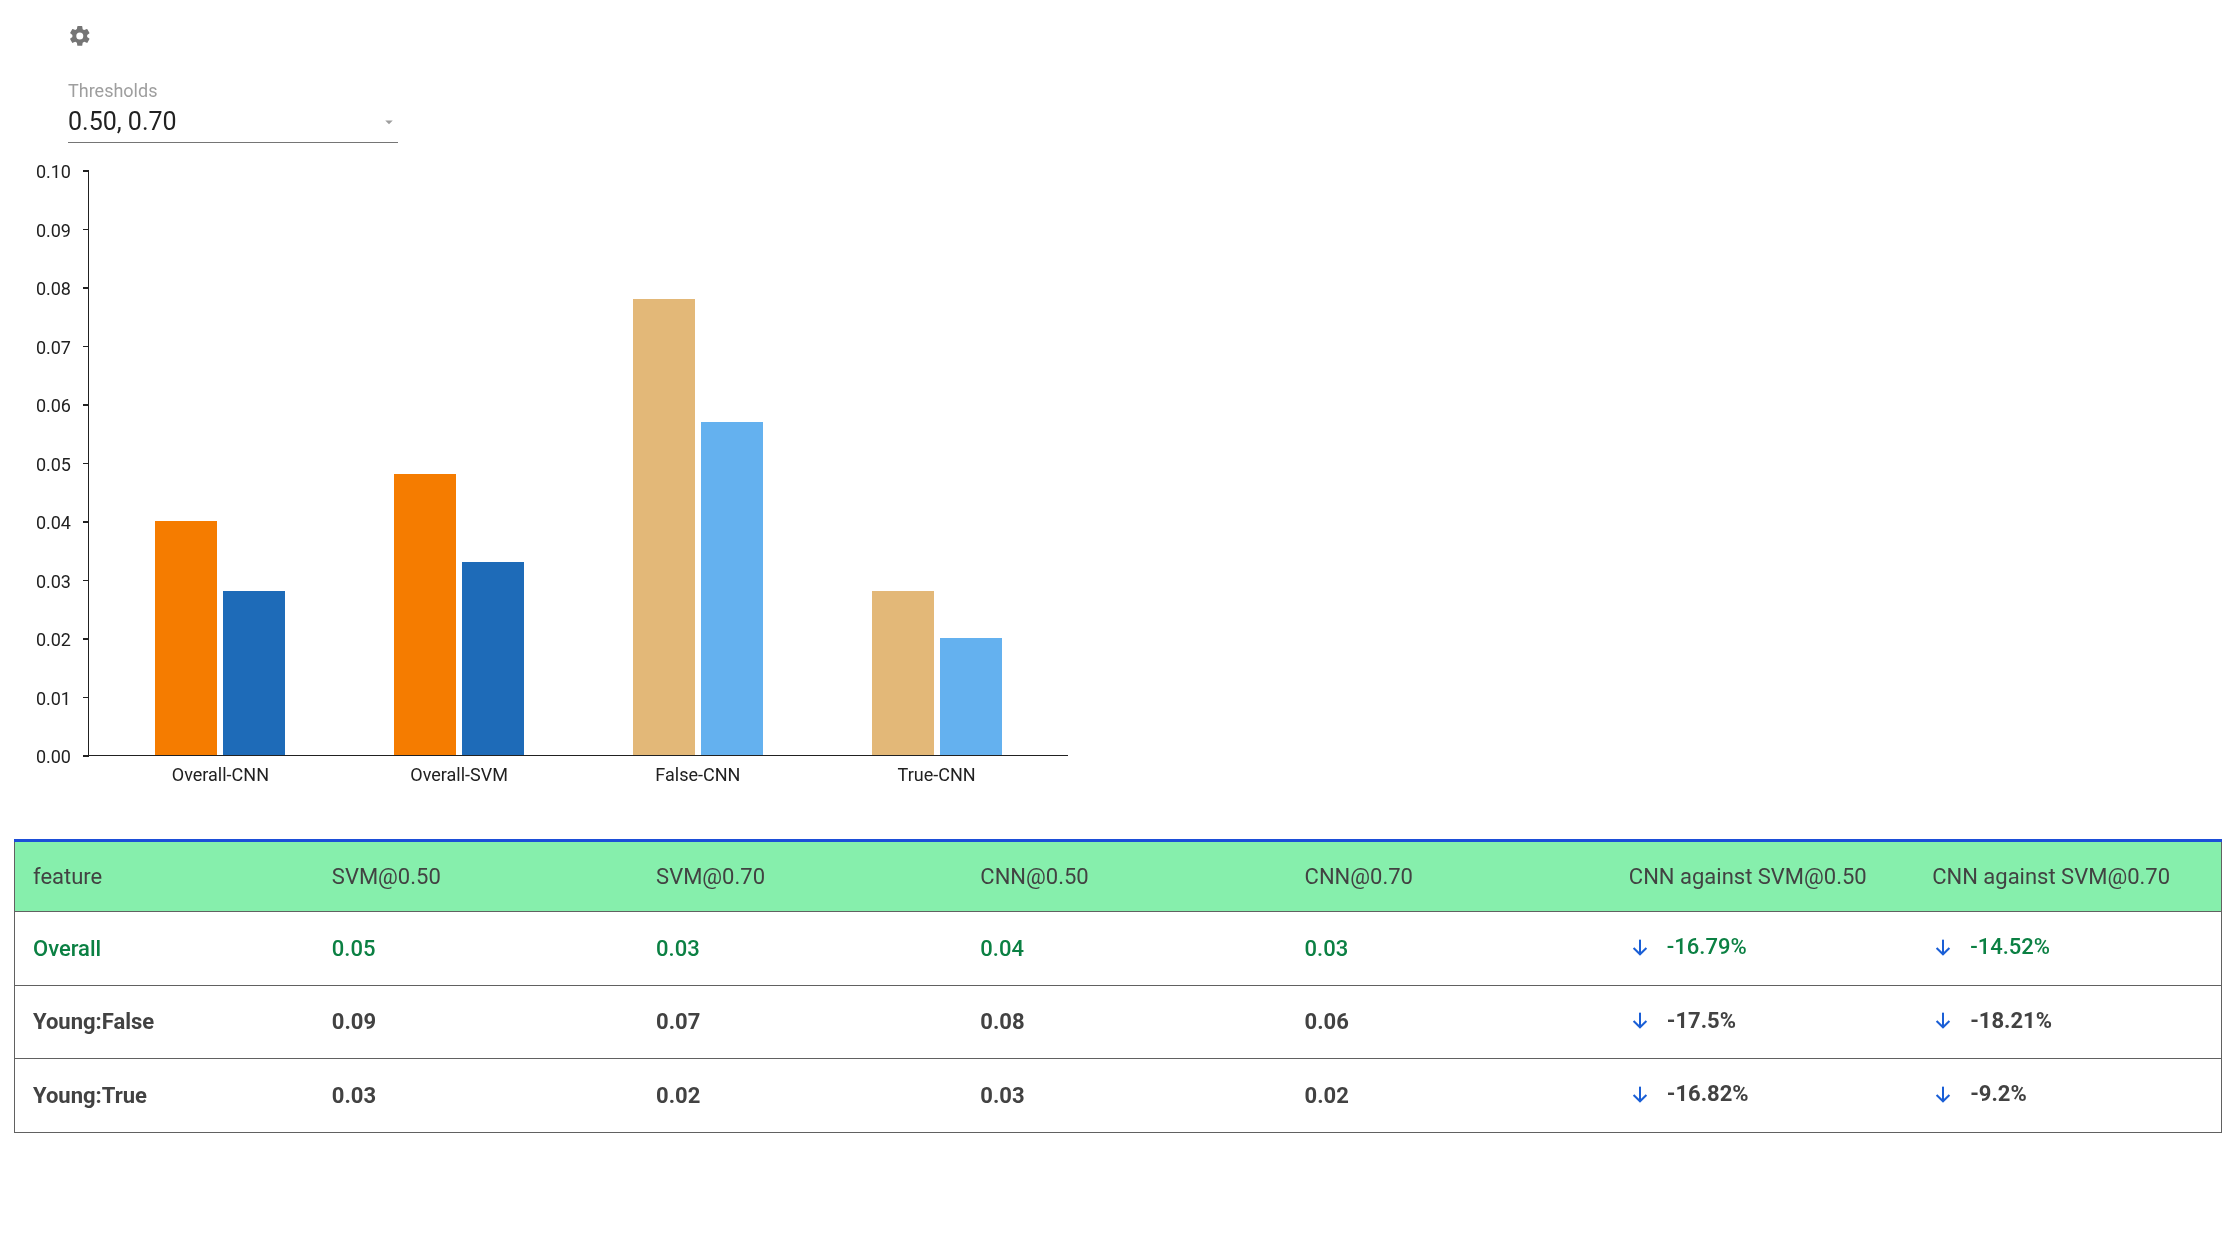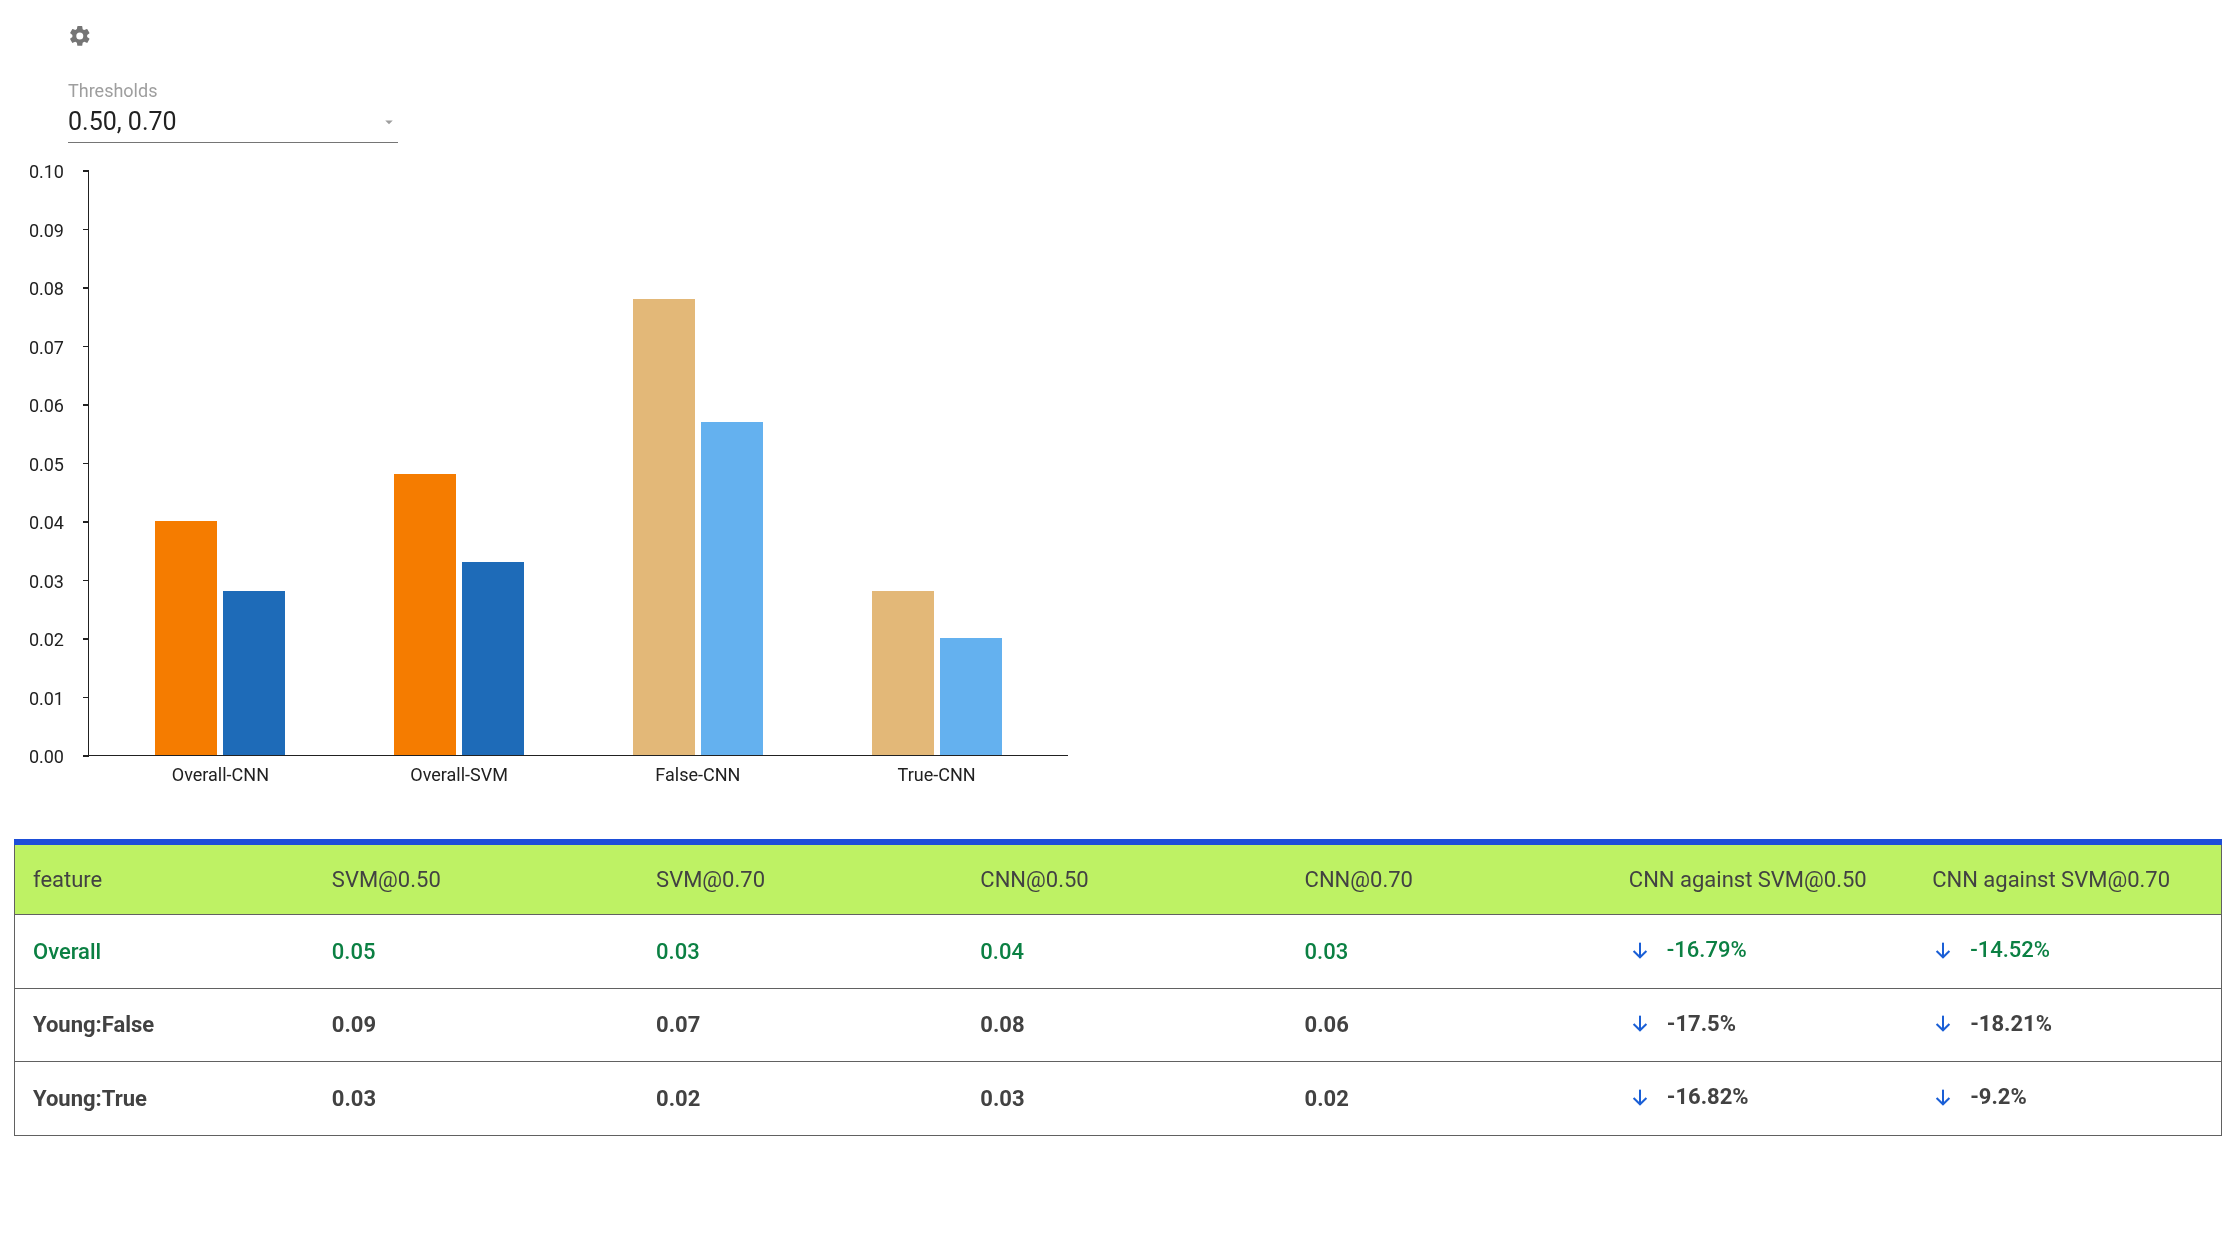--- a/index.html
+++ b/index.html
@@ -58,21 +58,21 @@
   }
   .y-axis {
     position: absolute;
     left: 0;
     top: 0;
     height: 585px;
     width: 88px;
   }
   .y-tick {
     position: absolute;
-    right: 24px;
+    right: 17px;
     font-size: 18px;
     color: #212121;
     transform: translateY(-50%);
   }
   .plot {
     position: absolute;
     left: 88px;
     top: 0;
     width: 980px;
     height: 585px;
@@ -123,22 +123,22 @@
     table-layout: fixed;
   }
   .table th, .table td {
     text-align: left;
     padding: 22px 14px;
     border-top: 1px solid #616161;
     font-weight: 700;
     color: #424242;
   }
   .table thead th {
-    background: #bef264;
-    border-top: 6px solid #1d4ed8;
+    background: #86efac;
+    border-top: 3px solid #1d4ed8;
     font-weight: 400;
   }
   .table tbody tr:last-child td {
     border-bottom: 1px solid #616161;
   }
   .table th:first-child, .table td:first-child {
     border-left: 1px solid #616161;
     padding-left: 18px;
   }
   .table th:last-child, .table td:last-child {

